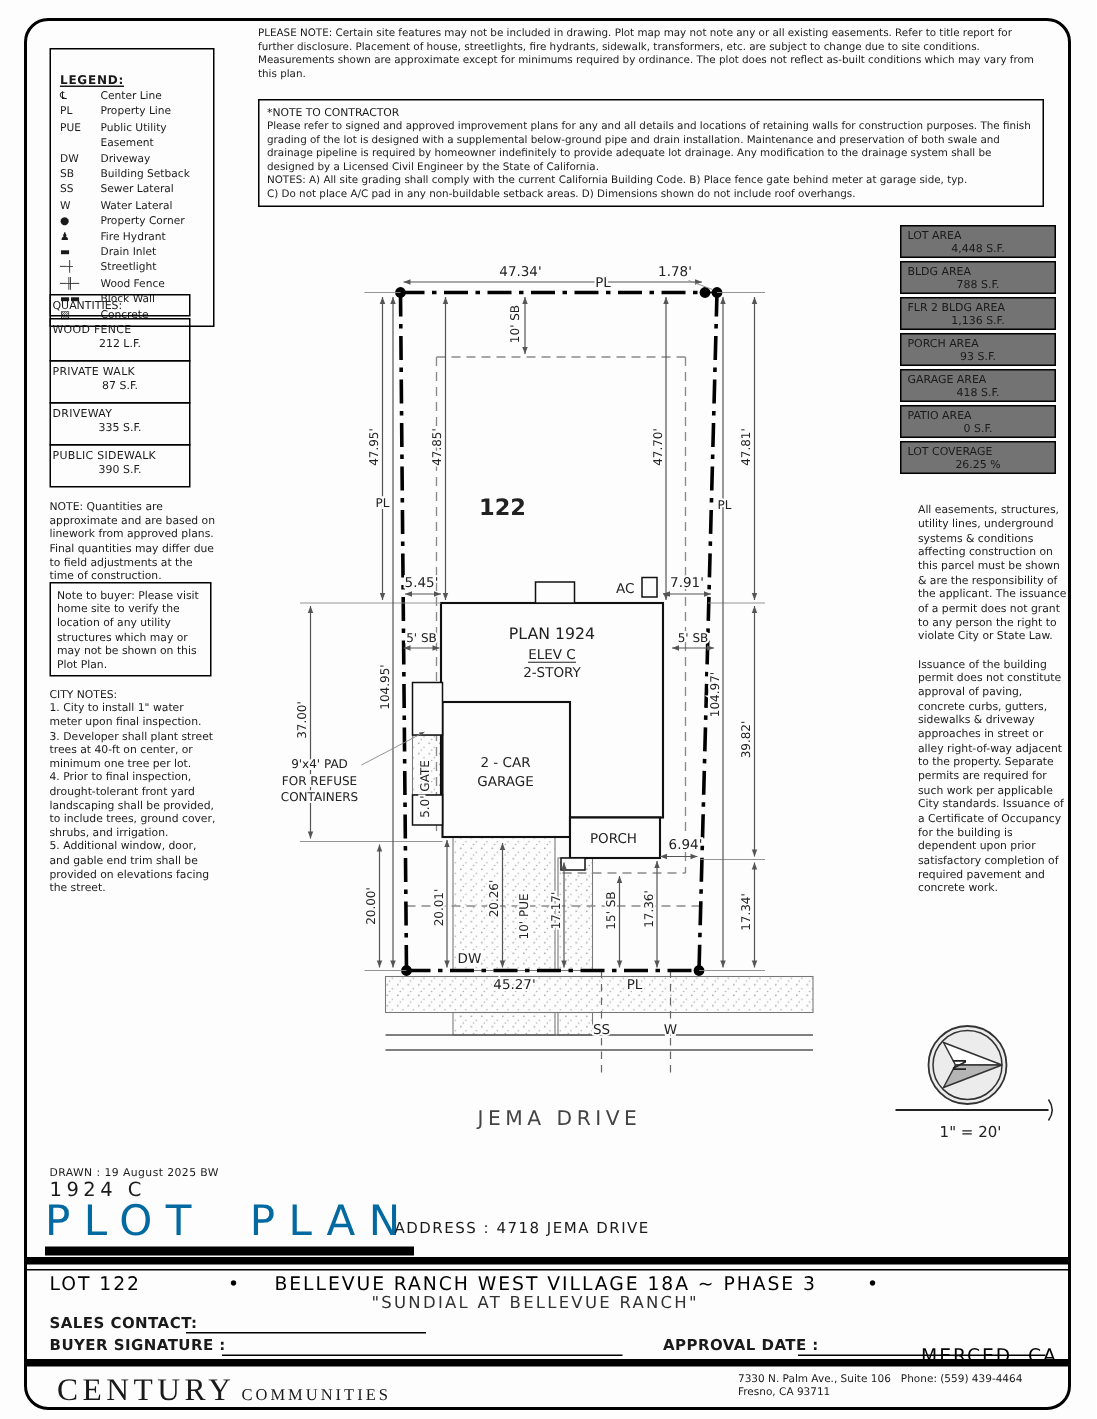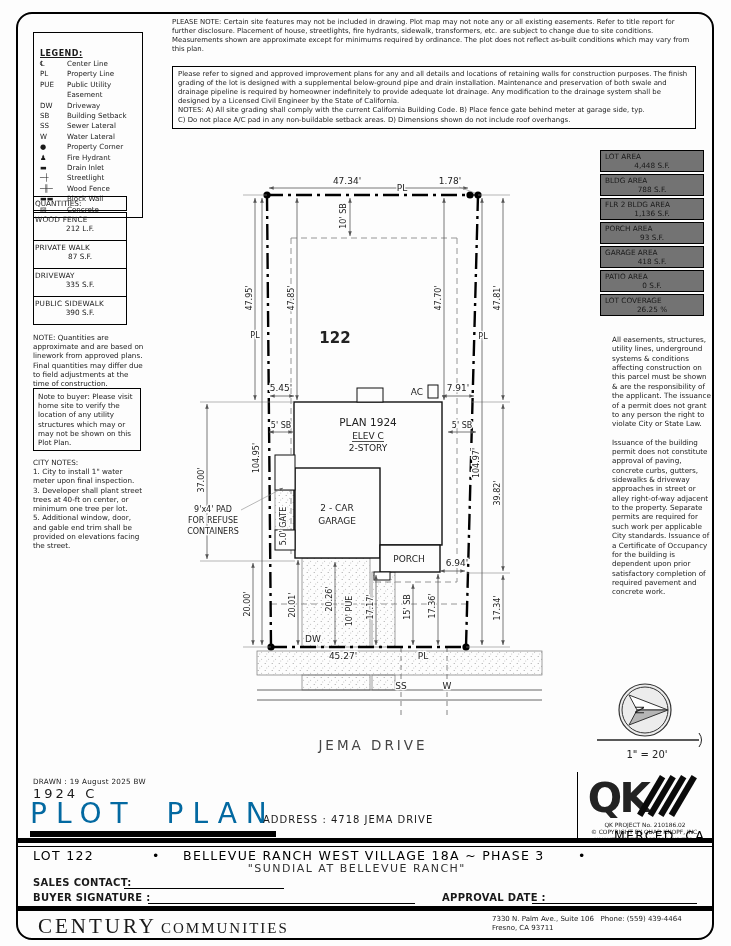--- a/index.html
+++ b/index.html
@@ -65,32 +65,33 @@
   .bar-thin { left:16px; width:698px; height:1.5px; background:#000; }
 
   .lot-strip { font-size:12.5px; letter-spacing:1.3px; color:#000000; }
   .quote-line { font-size:11px; letter-spacing:1.5px; color:#333; }
   .sig { font-size:10px; font-weight:bold; letter-spacing:.3px; }
   .sig-line { border-bottom:1.4px solid #000; position:absolute; }
 
   .footer-bar { left:16px; top:906px; width:698px; height:5px; background:#000; }
   .brand { left:38px; top:914px; font-family:"Liberation Serif", serif; }
   .brand .big { font-size:21px; letter-spacing:3px;margin-top:48px; }
-  .brand .small { font-size:15px; letter-spacing:2px;margin-top:40px; }
+  .brand .small { font-size:11px; letter-spacing:2px;margin-top:40px; }
   .foot-addr { left:492px; top:915px; font-size:7px; line-height:1.35; }
 </style>
 </head>
 <body>
 
 <div id="page">
   <div class="sheet-border abs"></div>
 
   <div class="please-note abs">PLEASE NOTE:  Certain site features may not be included in drawing. Plot map may not note any or all existing easements. Refer to title report for further disclosure. Placement of house, streetlights, fire hydrants, sidewalk, transformers, etc. are subject to change due to site conditions. Measurements shown are approximate except for minimums required by ordinance. The plot does not reflect as-built conditions which may vary from this plan.</div>
 
   <div class="contractor abs">
+    <div class="hd">*NOTE TO CONTRACTOR</div>
     <div class="pre">Please refer to signed and approved improvement plans for any and all details and locations of retaining walls for construction purposes. The finish grading of the lot is designed with a supplemental below-ground pipe and drain installation. Maintenance and preservation of both swale and drainage pipeline is required by homeowner indefinitely to provide adequate lot drainage. Any modification to the drainage system shall be designed by a Licensed Civil Engineer by the State of California.
 NOTES:  A) All site grading shall comply with the current California Building Code.  B) Place fence gate behind meter at garage side, typ.
 C) Do not place A/C pad in any non-buildable setback areas.  D) Dimensions shown do not include roof overhangs.</div>
   </div>
 
   <div class="legend abs">
     <div class="ttl">LEGEND:</div>
     <div class="lg-row">
         <span class="lg-sym">℄</span>
         <span class="lg-lbl">Center Line</span>
@@ -168,20 +169,21 @@
       <div class="vl">390 S.F.</div>
     </div>
 
   <div class="note-sm abs" style="top:333px;">NOTE: Quantities are approximate and are based on linework from approved plans.  Final quantities may differ due to field adjustments at the time of construction.</div>
   <div class="buyer-note abs">Note to buyer: Please visit home site to verify the location of any utility structures which may or may not be shown on this Plot Plan.</div>
 
   <div class="note-sm abs" style="top:458px;">
     <div>CITY NOTES:</div>
     <div>1. City to install 1" water meter upon final inspection.</div>
     <div>3. Developer shall plant street trees at 40-ft on center, or minimum one tree per lot.</div>
+    <div>4. Prior to final inspection, drought-tolerant front yard landscaping shall be provided, to include trees, ground cover, shrubs, and irrigation.</div>
     <div>5. Additional window, door, and gable end trim shall be provided on elevations facing the street.</div>
   </div>
 
   <div class="area-box abs" style="top:150px;">
       <div>LOT AREA</div>
       <div class="vl">4,448 S.F.</div>
     </div>
   <div class="area-box abs" style="top:174px;">
       <div>BLDG AREA</div>
       <div class="vl">788 S.F.</div>
@@ -376,43 +378,29 @@
       <path d="M104,53 Q109,60 104,67" fill="none" stroke="#222" stroke-width="1"></path>
       <text x="52" y="78" text-anchor="middle" font-size="10">1" = 20'</text>
     </g>
   </svg>
 
   <div class="drawn abs">DRAWN :  19 August 2025  BW</div>
   <div class="plan-no abs">1924  C</div>
   <div class="plot-title abs">PLOT PLAN</div>
   <div class="address abs">ADDRESS :  4718 JEMA DRIVE</div>
 
-  <div class="qk abs">
-    <svg width="132" height="44" viewBox="0 0 132 50">
-      <text x="1" y="43" font-size="46" font-weight="bold" letter-spacing="-3" fill="#0a0a0a">QK</text>
-      <g stroke="#0a0a0a" stroke-width="7">
-        <line x1="60" y1="47" x2="86" y2="3"></line>
-        <line x1="72" y1="47" x2="98" y2="3"></line>
-        <line x1="84" y1="47" x2="110" y2="3"></line>
-        <line x1="96" y1="47" x2="122" y2="3"></line>
-      </g>
-    </svg>
-    <div class="ln">QK PROJECT No. 210186.02</div>
-    <div class="ln">© COPYRIGHT BY QUAD KNOPF, INC.</div>
-    <div class="ln">UNAUTHORIZED USE PROHIBITED.</div>
-  </div>
 
   <div class="bar-thick abs" style="top:838px;"></div>
   <div class="bar-thin abs" style="top:845.5px;"></div>
 
   <div class="lot-strip abs" style="left:33px; top:848px;">LOT 122</div>
   <div class="lot-strip abs" style="left:152px; top:848px;">•</div>
   <div class="lot-strip abs" style="left:183px; top:848px;">BELLEVUE RANCH WEST VILLAGE 18A ~ PHASE 3</div>
   <div class="lot-strip abs" style="left:578px; top:848px;">•</div>
-  <div class="lot-strip abs" style="left:614px; top:828px;">MERCED, CA</div>
+  <div class="lot-strip abs" style="left:614px; top:896px;">MERCED, CA</div>
   <div class="quote-line abs" style="left:50%; top:862px; transform:translateX(-54%);">"SUNDIAL AT BELLEVUE RANCH"</div>
 
   <div class="sig abs" style="left:33px; top:877px;">SALES CONTACT:</div>
   <div class="sig-line" style="left:124px; top:888px; width:160px;"></div>
   <div class="sig abs" style="left:33px; top:892px;">BUYER SIGNATURE :</div>
   <div class="sig-line" style="left:148px; top:903px; width:267px;"></div>
   <div class="sig abs" style="left:442px; top:892px;">APPROVAL DATE :</div>
   <div class="sig-line" style="left:532px; top:903px; width:165px;"></div>
 
   <div class="footer-bar abs"></div>

